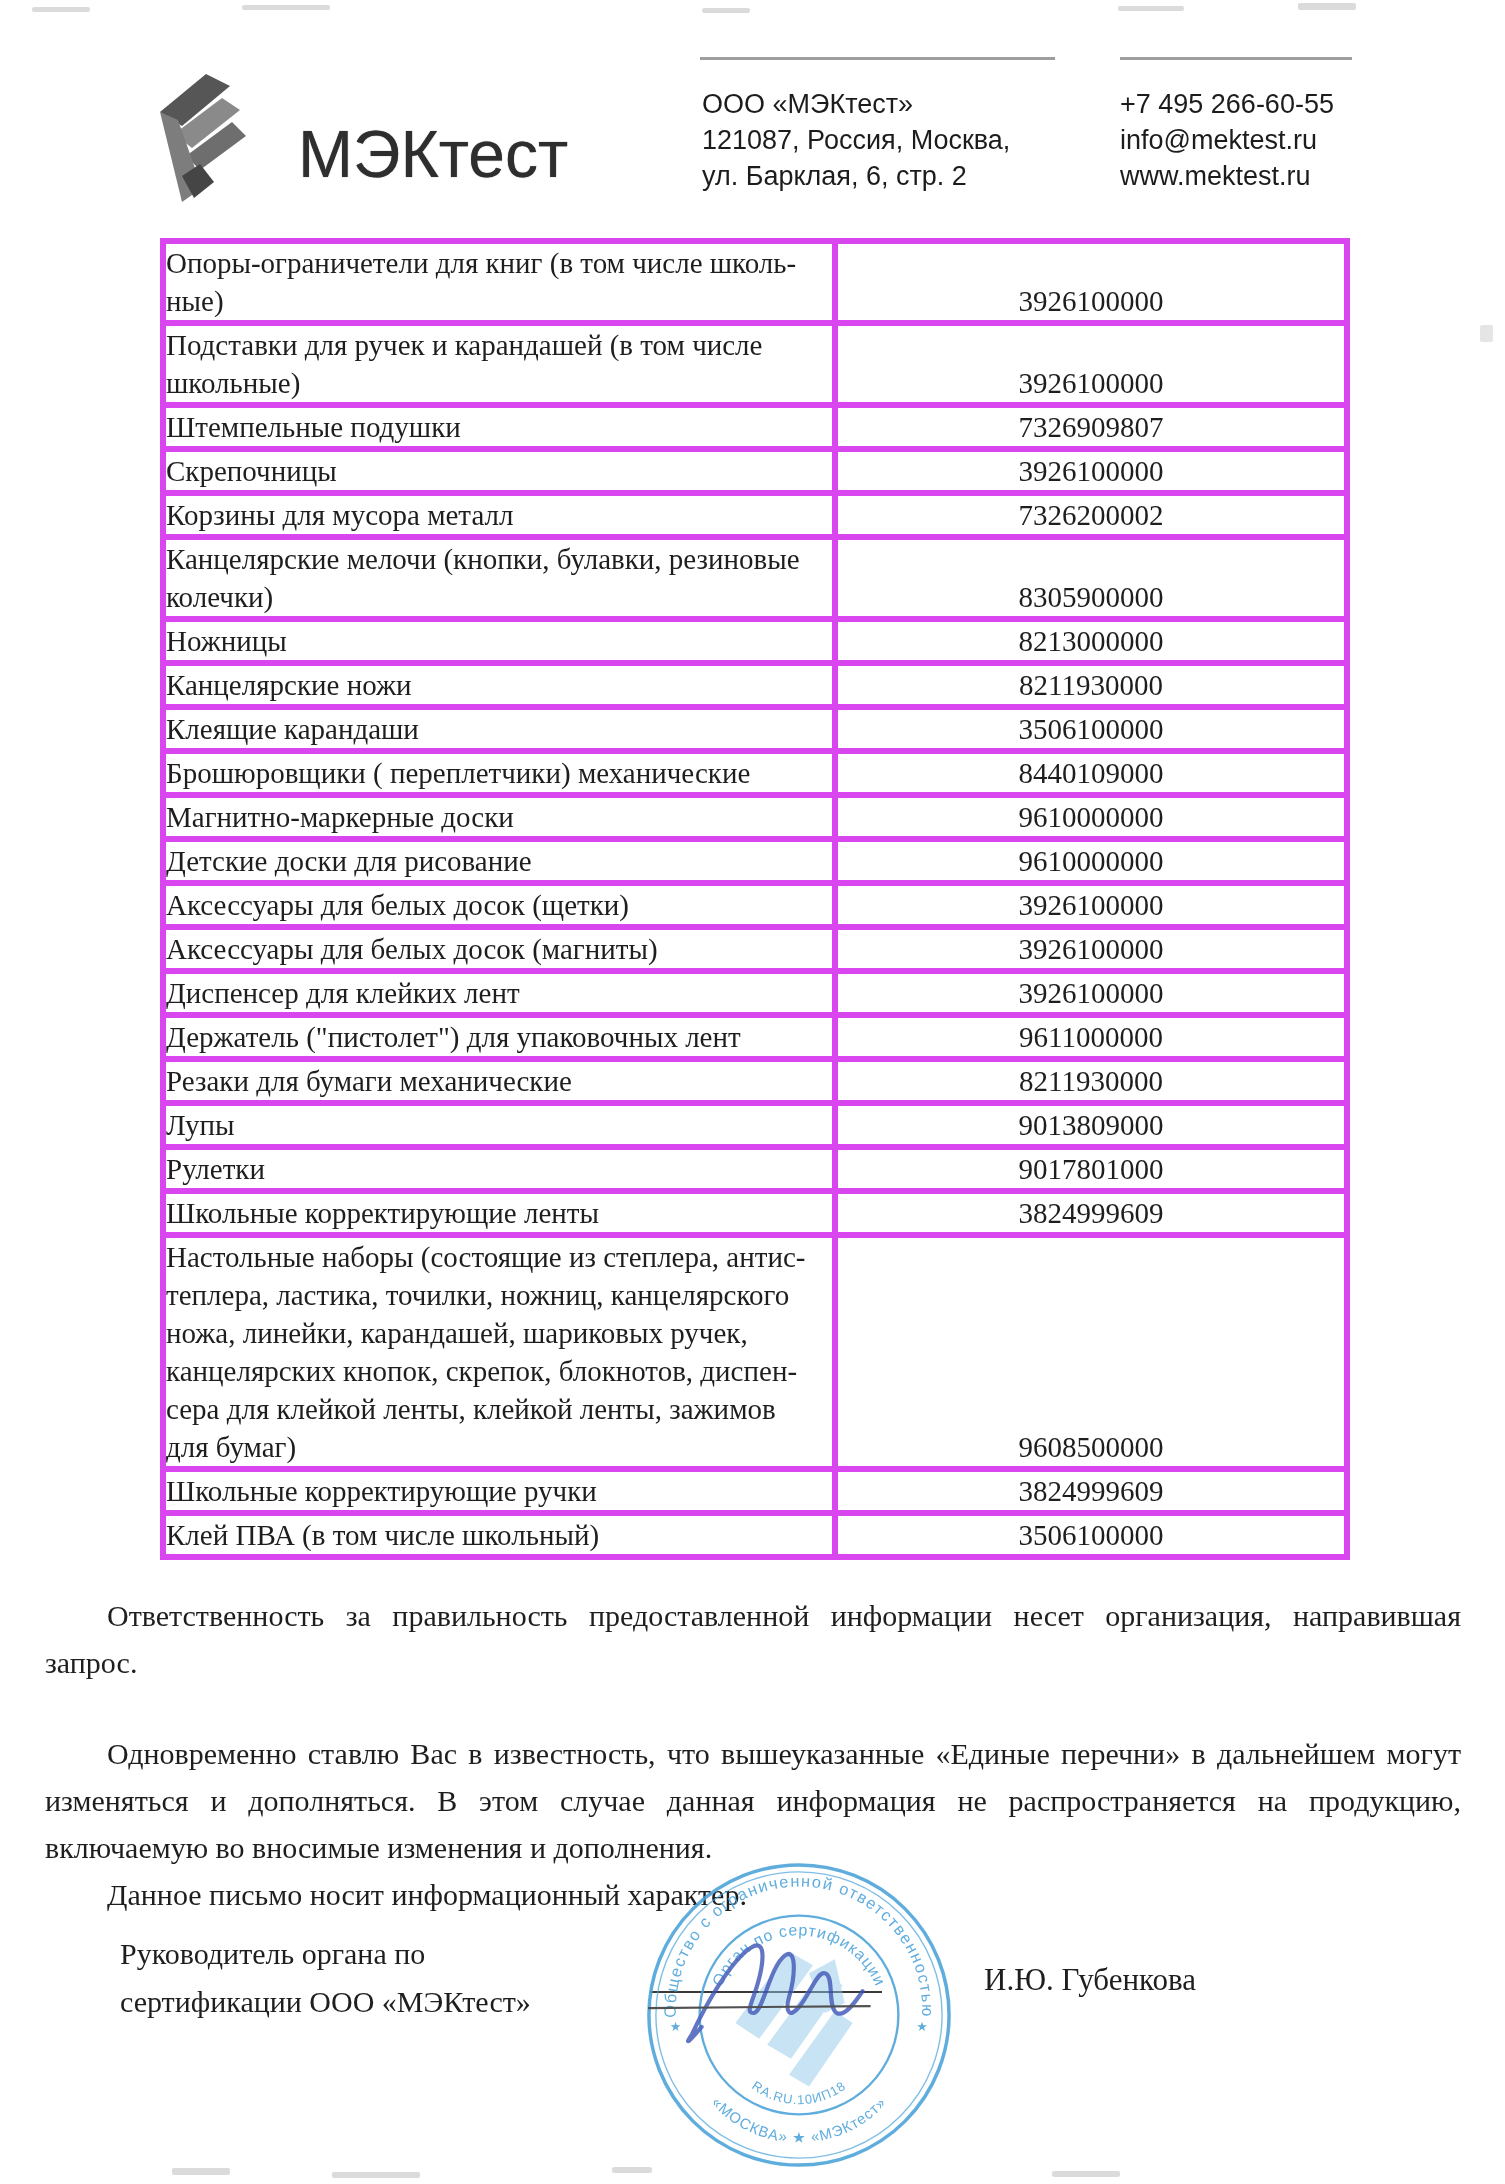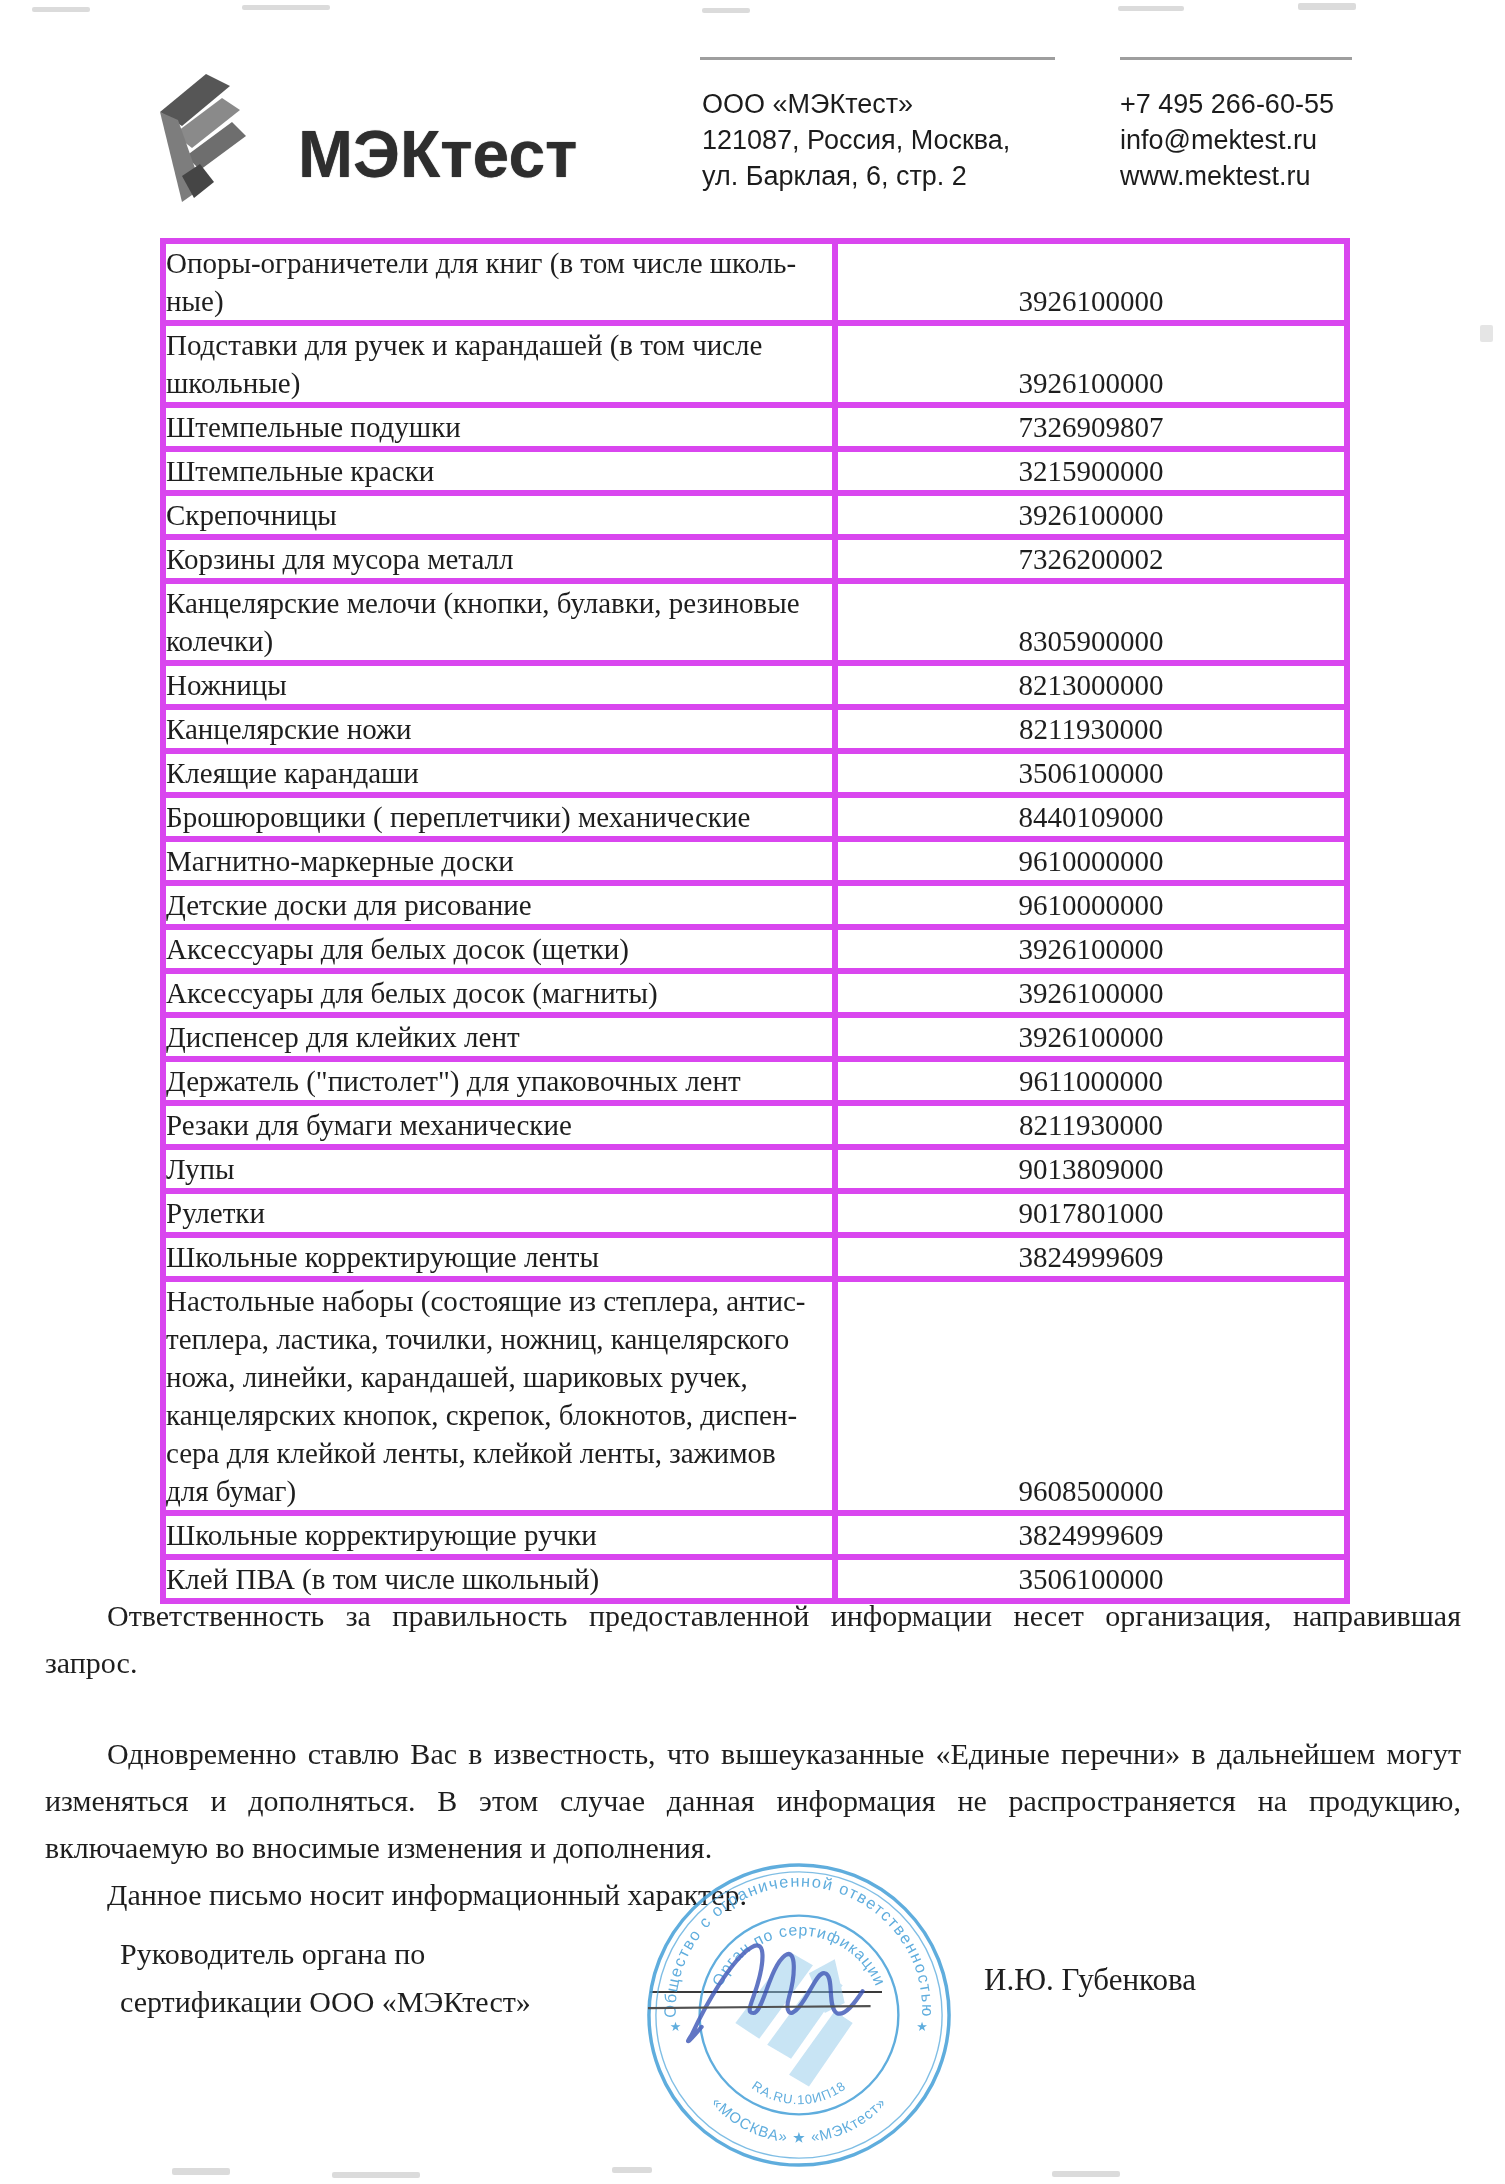--- a/index.html
+++ b/index.html
@@ -6,21 +6,21 @@
   .page{
     position:relative;width:1505px;height:2184px;margin:0 auto;
     background:#ffffff;overflow:hidden;
     font-family:"Liberation Serif", serif;color:#1e1e1e;
   }
   
   .logo-wrap{position:absolute;left:140px;top:58px;width:440px;height:150px;}
   .logo-mark{position:absolute;left:0;top:0;}
   .logo-text{
     position:absolute;left:158px;top:58px;
-    font-family:"Liberation Sans", sans-serif;font-weight:bold;
+    font-family:"Liberation Sans", sans-serif;font-weight:normal;
     font-size:66px;color:#2e2e2e;letter-spacing:0px;
     text-shadow:0 0 1px #555;
   }
   .hdr-rule{position:absolute;height:3px;background:#8d8d8d;opacity:.85;}
   .rule-mid{left:700px;top:57px;width:355px;}
   .rule-right{left:1120px;top:57px;width:232px;}
   .hdr-block{
     position:absolute;top:86px;
     font-family:"Liberation Sans", sans-serif;font-size:27px;line-height:36px;color:#1c1c1c;
   }
@@ -91,24 +91,20 @@
           <td class="code-cell">3926100000</td>
         </tr>
         <tr>
           <td class="item-cell">Подставки для ручек и карандашей (в том числе
 школьные)</td>
           <td class="code-cell">3926100000</td>
         </tr>
         <tr>
           <td class="item-cell">Штемпельные подушки</td>
           <td class="code-cell">7326909807</td>
-        </tr>
-        <tr>
-          <td class="item-cell">Штемпельные краски</td>
-          <td class="code-cell">3215900000</td>
         </tr>
         <tr>
           <td class="item-cell">Скрепочницы</td>
           <td class="code-cell">3926100000</td>
         </tr>
         <tr>
           <td class="item-cell">Корзины для мусора металл</td>
           <td class="code-cell">7326200002</td>
         </tr>
         <tr>

